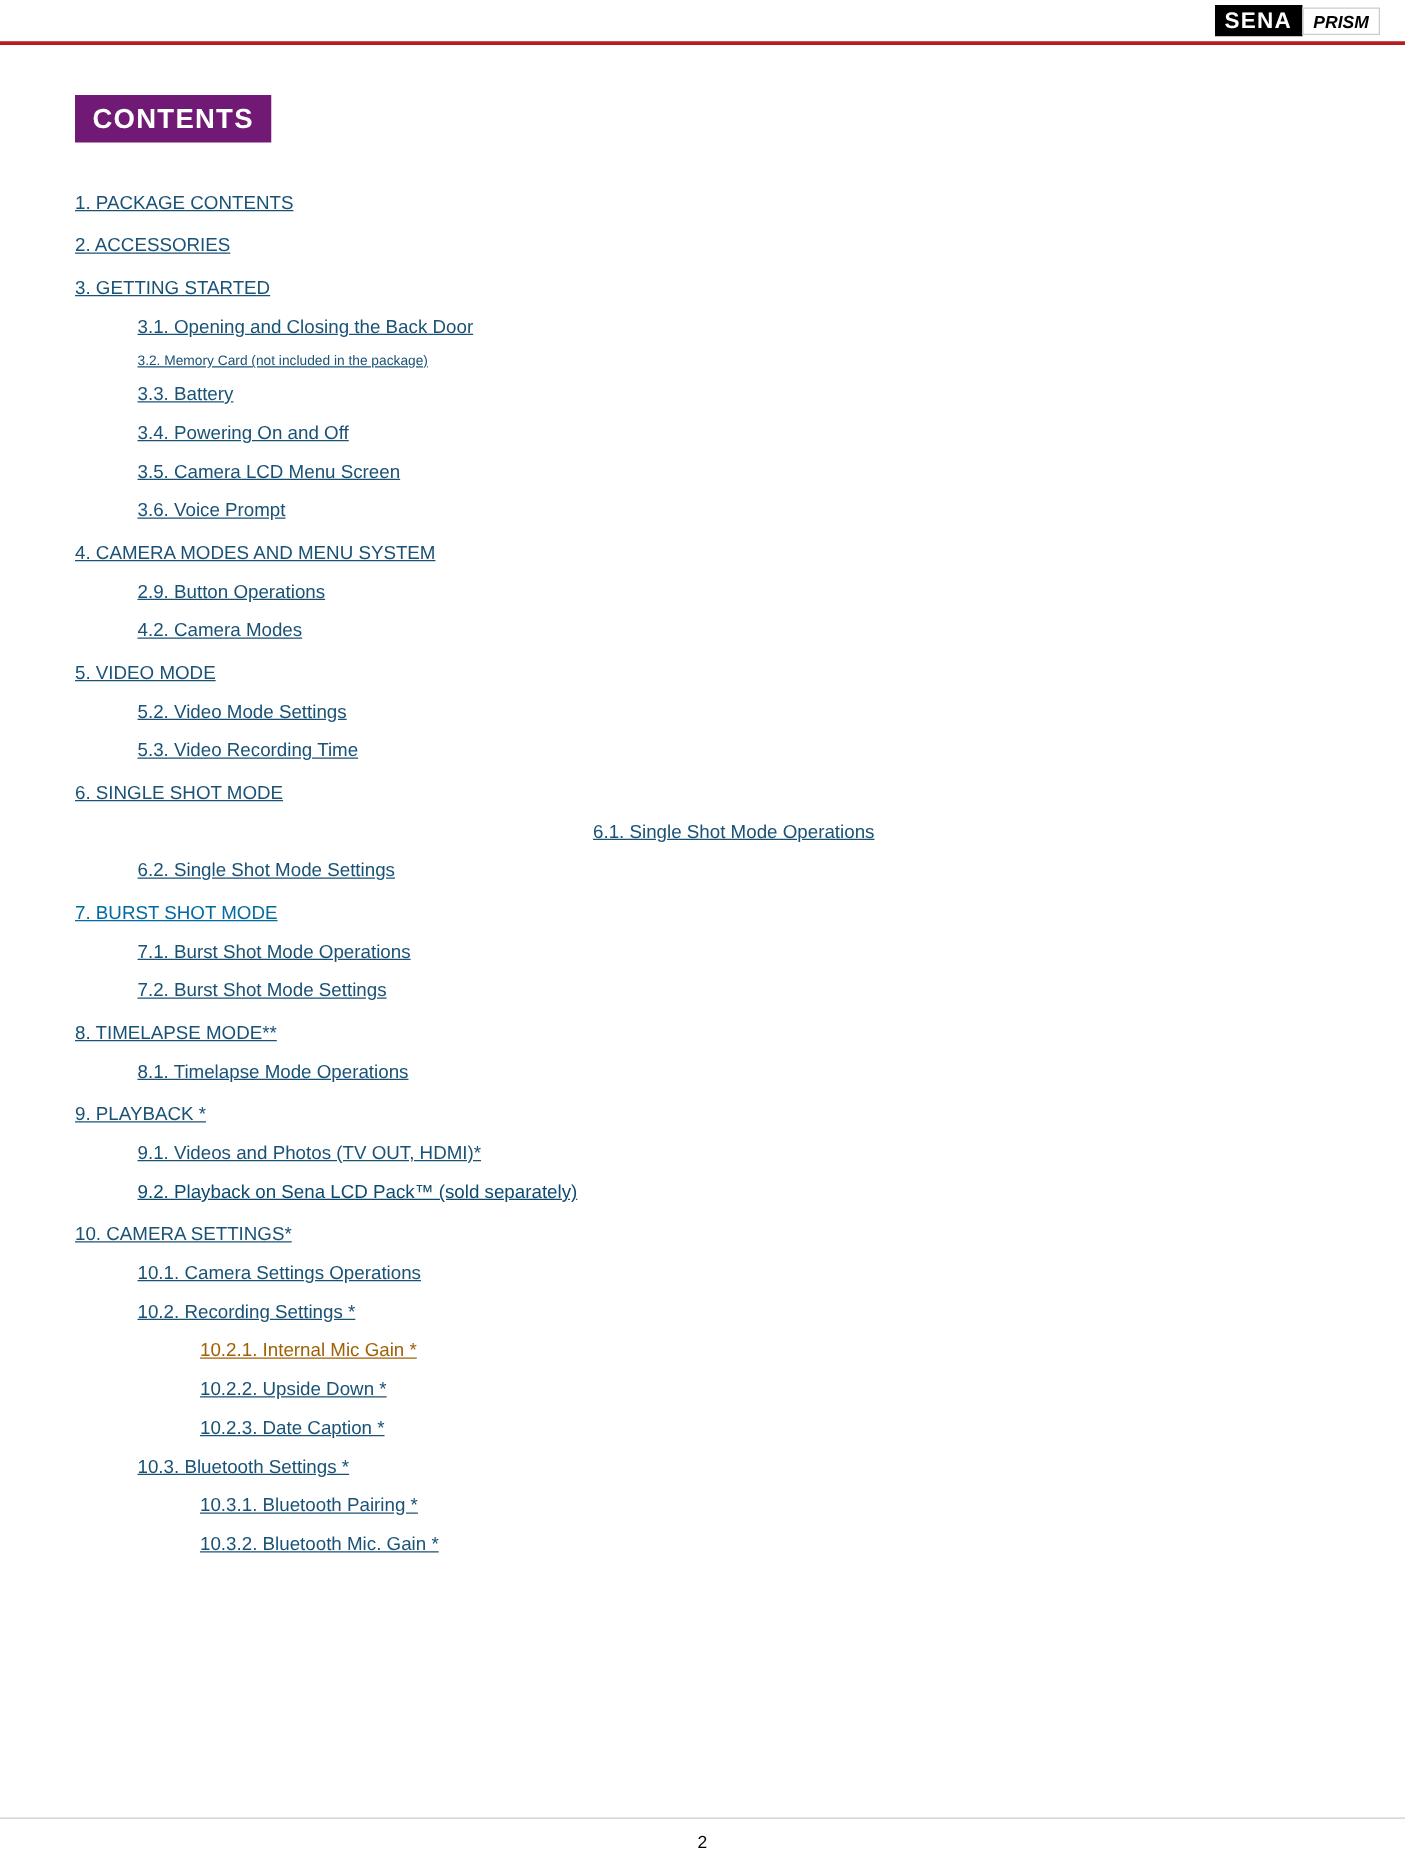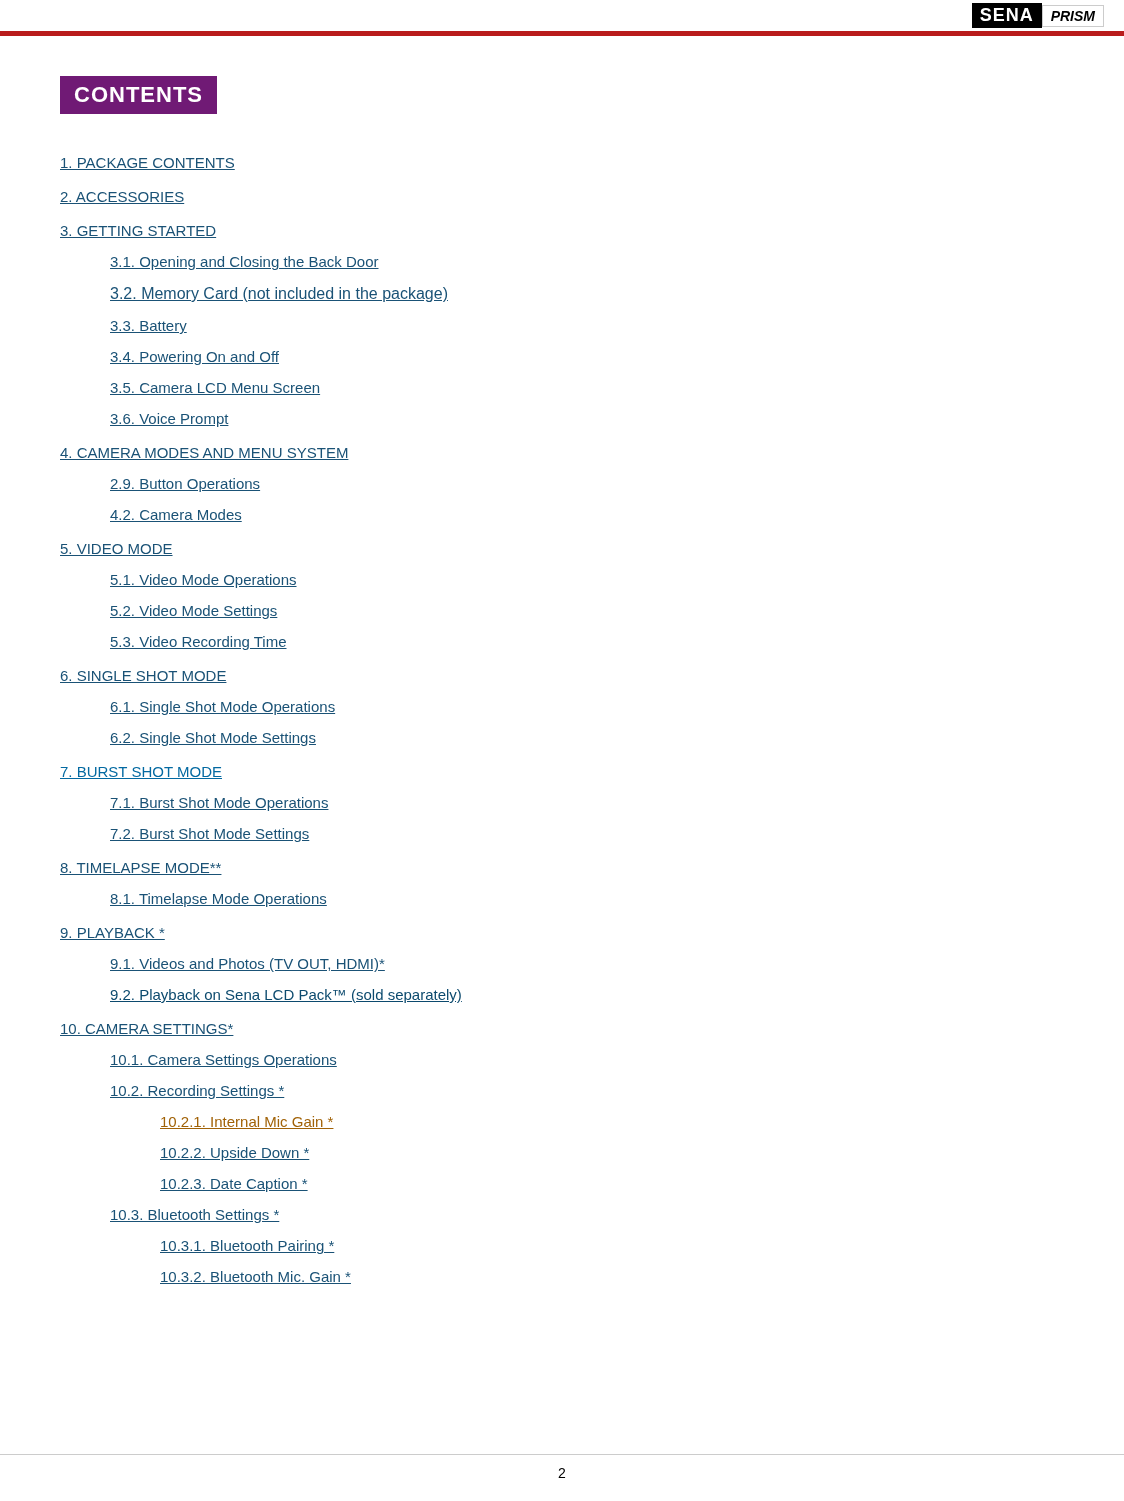--- a/index.html
+++ b/index.html
@@ -16,21 +16,21 @@
       min-height: 1501px;
       position: relative;
     }
 
     
     .header {
       display: flex;
       justify-content: flex-end;
       align-items: center;
       padding: 8px 20px;
-      border-bottom: 5px solid #b91c1c;
+      border-bottom: 3px solid #b91c1c;
       height: 36px;
     }
 
     .logo-area {
       display: flex;
       align-items: center;
       gap: 0;
     }
 
     .logo-sena {
@@ -110,34 +110,33 @@
   
   <div class="page-title">CONTENTS</div>
 
   
   <div id="toc-root">
       <ul class="toc" style="list-style: none; padding: 0px; margin: 0px;">
         <li style="padding-left: 0px; margin-bottom: 1px; margin-top: 4px;"><a href="#" style="color: rgb(26, 82, 118); text-decoration: underline; font-size: 15px; line-height: 2; display: inline-block;">1. PACKAGE CONTENTS</a></li>
         <li style="padding-left: 0px; margin-bottom: 1px; margin-top: 4px;"><a href="#" style="color: rgb(26, 82, 118); text-decoration: underline; font-size: 15px; line-height: 2; display: inline-block;">2. ACCESSORIES</a></li>
         <li style="padding-left: 0px; margin-bottom: 1px; margin-top: 4px;"><a href="#" style="color: rgb(26, 82, 118); text-decoration: underline; font-size: 15px; line-height: 2; display: inline-block;">3. GETTING STARTED</a></li>
         <li style="padding-left: 50px; margin-bottom: 1px;"><a href="#" style="color: rgb(26, 82, 118); text-decoration: underline; font-size: 15px; line-height: 2; display: inline-block;">3.1. Opening and Closing the Back Door</a></li>
-        <li style="padding-left: 50px; margin-bottom: 1px;"><a href="#" style="color: rgb(26, 82, 118); text-decoration: underline; font-size: 16px; line-height: 2; display: inline-block;">3.2. Memory Card (not included in the package)</a></li>
+        <li style="padding-left: 50px; margin-bottom: 1px;"><a href="#" style="color: rgb(26, 82, 118); text-decoration: underline; font-size: 11px; line-height: 2; display: inline-block;">3.2. Memory Card (not included in the package)</a></li>
         <li style="padding-left: 50px; margin-bottom: 1px;"><a href="#" style="color: rgb(26, 82, 118); text-decoration: underline; font-size: 15px; line-height: 2; display: inline-block;">3.3. Battery</a></li>
         <li style="padding-left: 50px; margin-bottom: 1px;"><a href="#" style="color: rgb(26, 82, 118); text-decoration: underline; font-size: 15px; line-height: 2; display: inline-block;">3.4. Powering On and Off</a></li>
         <li style="padding-left: 50px; margin-bottom: 1px;"><a href="#" style="color: rgb(26, 82, 118); text-decoration: underline; font-size: 15px; line-height: 2; display: inline-block;">3.5. Camera LCD Menu Screen</a></li>
         <li style="padding-left: 50px; margin-bottom: 1px;"><a href="#" style="color: rgb(26, 82, 118); text-decoration: underline; font-size: 15px; line-height: 2; display: inline-block;">3.6. Voice Prompt</a></li>
         <li style="padding-left: 0px; margin-bottom: 1px; margin-top: 4px;"><a href="#" style="color: rgb(26, 82, 118); text-decoration: underline; font-size: 15px; line-height: 2; display: inline-block;">4. CAMERA MODES AND MENU SYSTEM</a></li>
         <li style="padding-left: 50px; margin-bottom: 1px;"><a href="#" style="color: rgb(26, 82, 118); text-decoration: underline; font-size: 15px; line-height: 2; display: inline-block;">2.9. Button Operations</a></li>
         <li style="padding-left: 50px; margin-bottom: 1px;"><a href="#" style="color: rgb(26, 82, 118); text-decoration: underline; font-size: 15px; line-height: 2; display: inline-block;">4.2. Camera Modes</a></li>
         <li style="padding-left: 0px; margin-bottom: 1px; margin-top: 4px;"><a href="#" style="color: rgb(26, 82, 118); text-decoration: underline; font-size: 15px; line-height: 2; display: inline-block;">5. VIDEO MODE</a></li>
-        <li style="padding-left: 50px; margin-bottom: 1px;"><a href="#" style="color: rgb(26, 82, 118); text-decoration: underline; font-size: 15px; line-height: 2; display: inline-block;">5.1. Video Mode Operations</a></li>
         <li style="padding-left: 50px; margin-bottom: 1px;"><a href="#" style="color: rgb(26, 82, 118); text-decoration: underline; font-size: 15px; line-height: 2; display: inline-block;">5.2. Video Mode Settings</a></li>
         <li style="padding-left: 50px; margin-bottom: 1px;"><a href="#" style="color: rgb(26, 82, 118); text-decoration: underline; font-size: 15px; line-height: 2; display: inline-block;">5.3. Video Recording Time</a></li>
         <li style="padding-left: 0px; margin-bottom: 1px; margin-top: 4px;"><a href="#" style="color: rgb(26, 82, 118); text-decoration: underline; font-size: 15px; line-height: 2; display: inline-block;">6. SINGLE SHOT MODE</a></li>
-        <li style="padding-left: 50px; margin-bottom: 1px;"><a href="#" style="color: rgb(26, 82, 118); text-decoration: underline; font-size: 15px; line-height: 2; display: inline-block;">6.1. Single Shot Mode Operations</a></li>
+        <li style="padding-left: 50px; margin-bottom: 1px; text-align: center;"><a href="#" style="color: rgb(26, 82, 118); text-decoration: underline; font-size: 15px; line-height: 2; display: inline-block;">6.1. Single Shot Mode Operations</a></li>
         <li style="padding-left: 50px; margin-bottom: 1px;"><a href="#" style="color: rgb(26, 82, 118); text-decoration: underline; font-size: 15px; line-height: 2; display: inline-block;">6.2. Single Shot Mode Settings</a></li>
         <li style="padding-left: 0px; margin-bottom: 1px; margin-top: 4px;"><a href="#" style="color: #0369a1; text-decoration: underline; font-size: 15px; line-height: 2; display: inline-block;">7. BURST SHOT MODE</a></li>
         <li style="padding-left: 50px; margin-bottom: 1px;"><a href="#" style="color: rgb(26, 82, 118); text-decoration: underline; font-size: 15px; line-height: 2; display: inline-block;">7.1. Burst Shot Mode Operations</a></li>
         <li style="padding-left: 50px; margin-bottom: 1px;"><a href="#" style="color: rgb(26, 82, 118); text-decoration: underline; font-size: 15px; line-height: 2; display: inline-block;">7.2. Burst Shot Mode Settings</a></li>
         <li style="padding-left: 0px; margin-bottom: 1px; margin-top: 4px;"><a href="#" style="color: rgb(26, 82, 118); text-decoration: underline; font-size: 15px; line-height: 2; display: inline-block;">8. TIMELAPSE MODE**</a></li>
         <li style="padding-left: 50px; margin-bottom: 1px;"><a href="#" style="color: rgb(26, 82, 118); text-decoration: underline; font-size: 15px; line-height: 2; display: inline-block;">8.1. Timelapse Mode Operations</a></li>
         <li style="padding-left: 0px; margin-bottom: 1px; margin-top: 4px;"><a href="#" style="color: rgb(26, 82, 118); text-decoration: underline; font-size: 15px; line-height: 2; display: inline-block;">9. PLAYBACK *</a></li>
         <li style="padding-left: 50px; margin-bottom: 1px;"><a href="#" style="color: rgb(26, 82, 118); text-decoration: underline; font-size: 15px; line-height: 2; display: inline-block;">9.1. Videos and Photos (TV OUT, HDMI)*</a></li>
         <li style="padding-left: 50px; margin-bottom: 1px;"><a href="#" style="color: #0c4a6e; text-decoration: underline; font-size: 15px; line-height: 2; display: inline-block;">9.2. Playback on Sena LCD Pack™ (sold separately)</a></li>
         <li style="padding-left: 0px; margin-bottom: 1px; margin-top: 4px;"><a href="#" style="color: rgb(26, 82, 118); text-decoration: underline; font-size: 15px; line-height: 2; display: inline-block;">10. CAMERA SETTINGS*</a></li>

